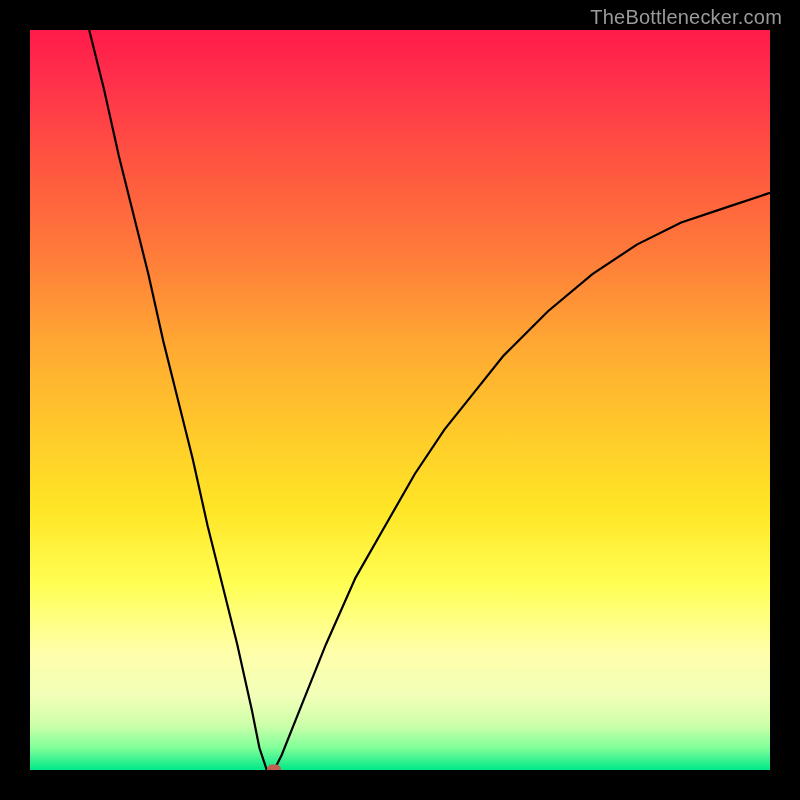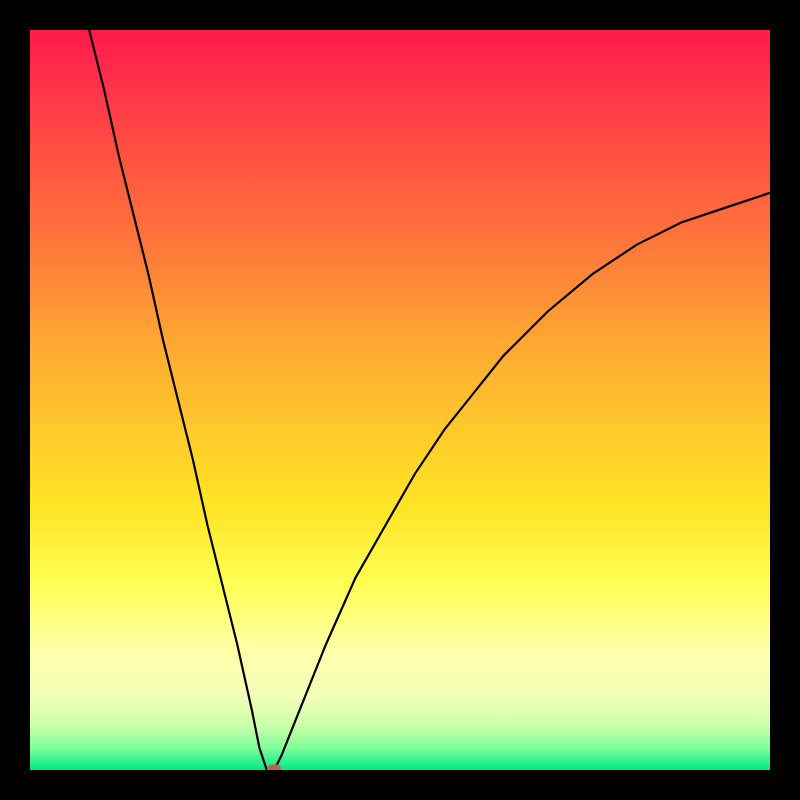--- a/index.html
+++ b/index.html
@@ -76,14 +76,15 @@
 
 <div class="frame">
 
   <div class="plot-area">
     <svg class="curve-svg" viewBox="0 0 740 740" preserveAspectRatio="none">
       <path id="curve" class="curve-path" d="M59.2 0.0 L74.0 59.2 L88.8 125.8 L103.6 185.0 L118.4 244.2 L133.2 310.8 L148.0 370.0 L162.8 429.2 L177.6 495.8 L192.4 555.0 L207.2 614.2 L222.0 680.8 L229.4 717.8 L236.8 740.0 L244.2 740.0 L251.6 725.2 L266.4 688.2 L281.2 651.2 L296.0 614.2 L325.6 547.6 L355.2 495.8 L384.8 444.0 L414.4 399.6 L444.0 362.6 L473.6 325.6 L518.0 281.2 L562.4 244.2 L606.8 214.6 L651.2 192.4 L695.6 177.6 L740.0 162.8"></path>
     </svg>
     <div id="marker" class="marker" style="left: 244.2px; top: 740px;"></div>
   </div>
 
+  <div class="watermark">TheBottlenecker.com</div>
 
 </div>
 
 </body></html>

